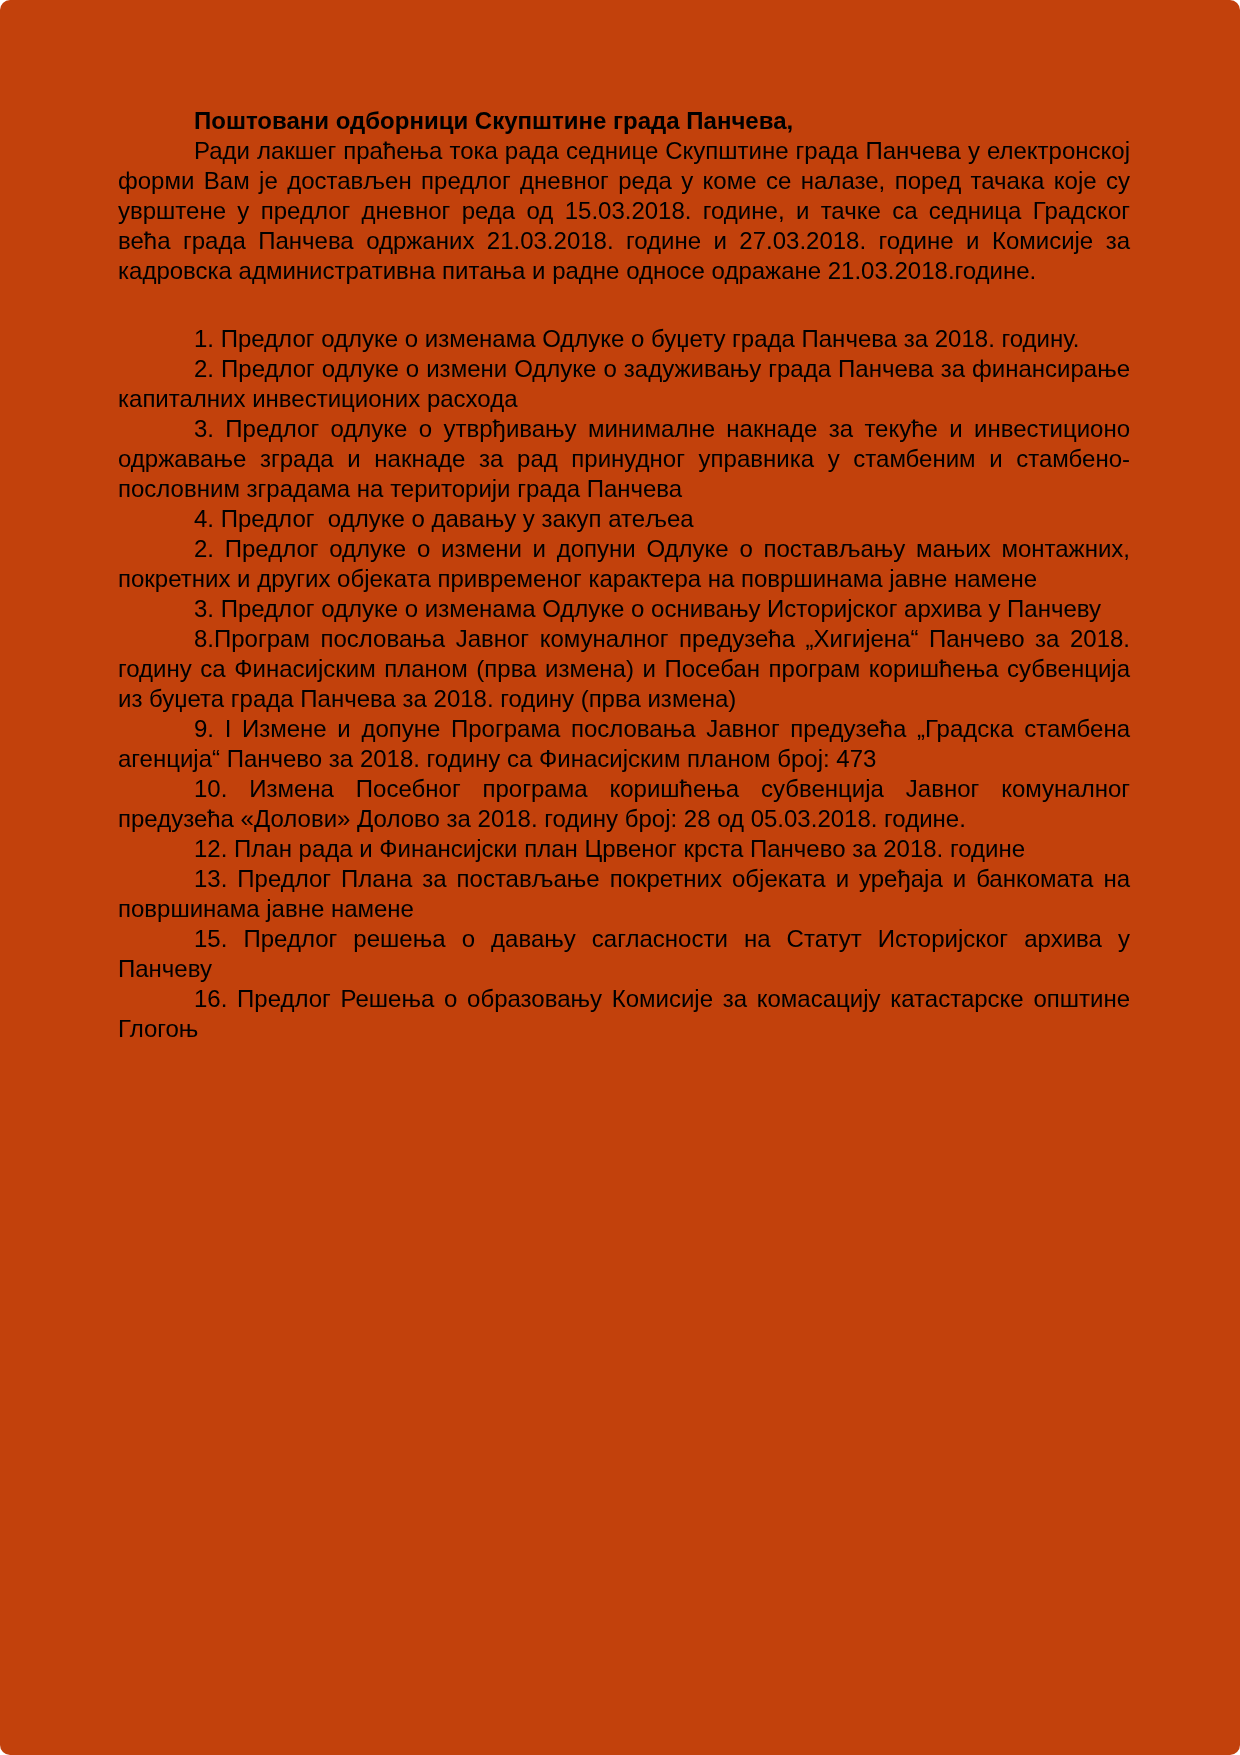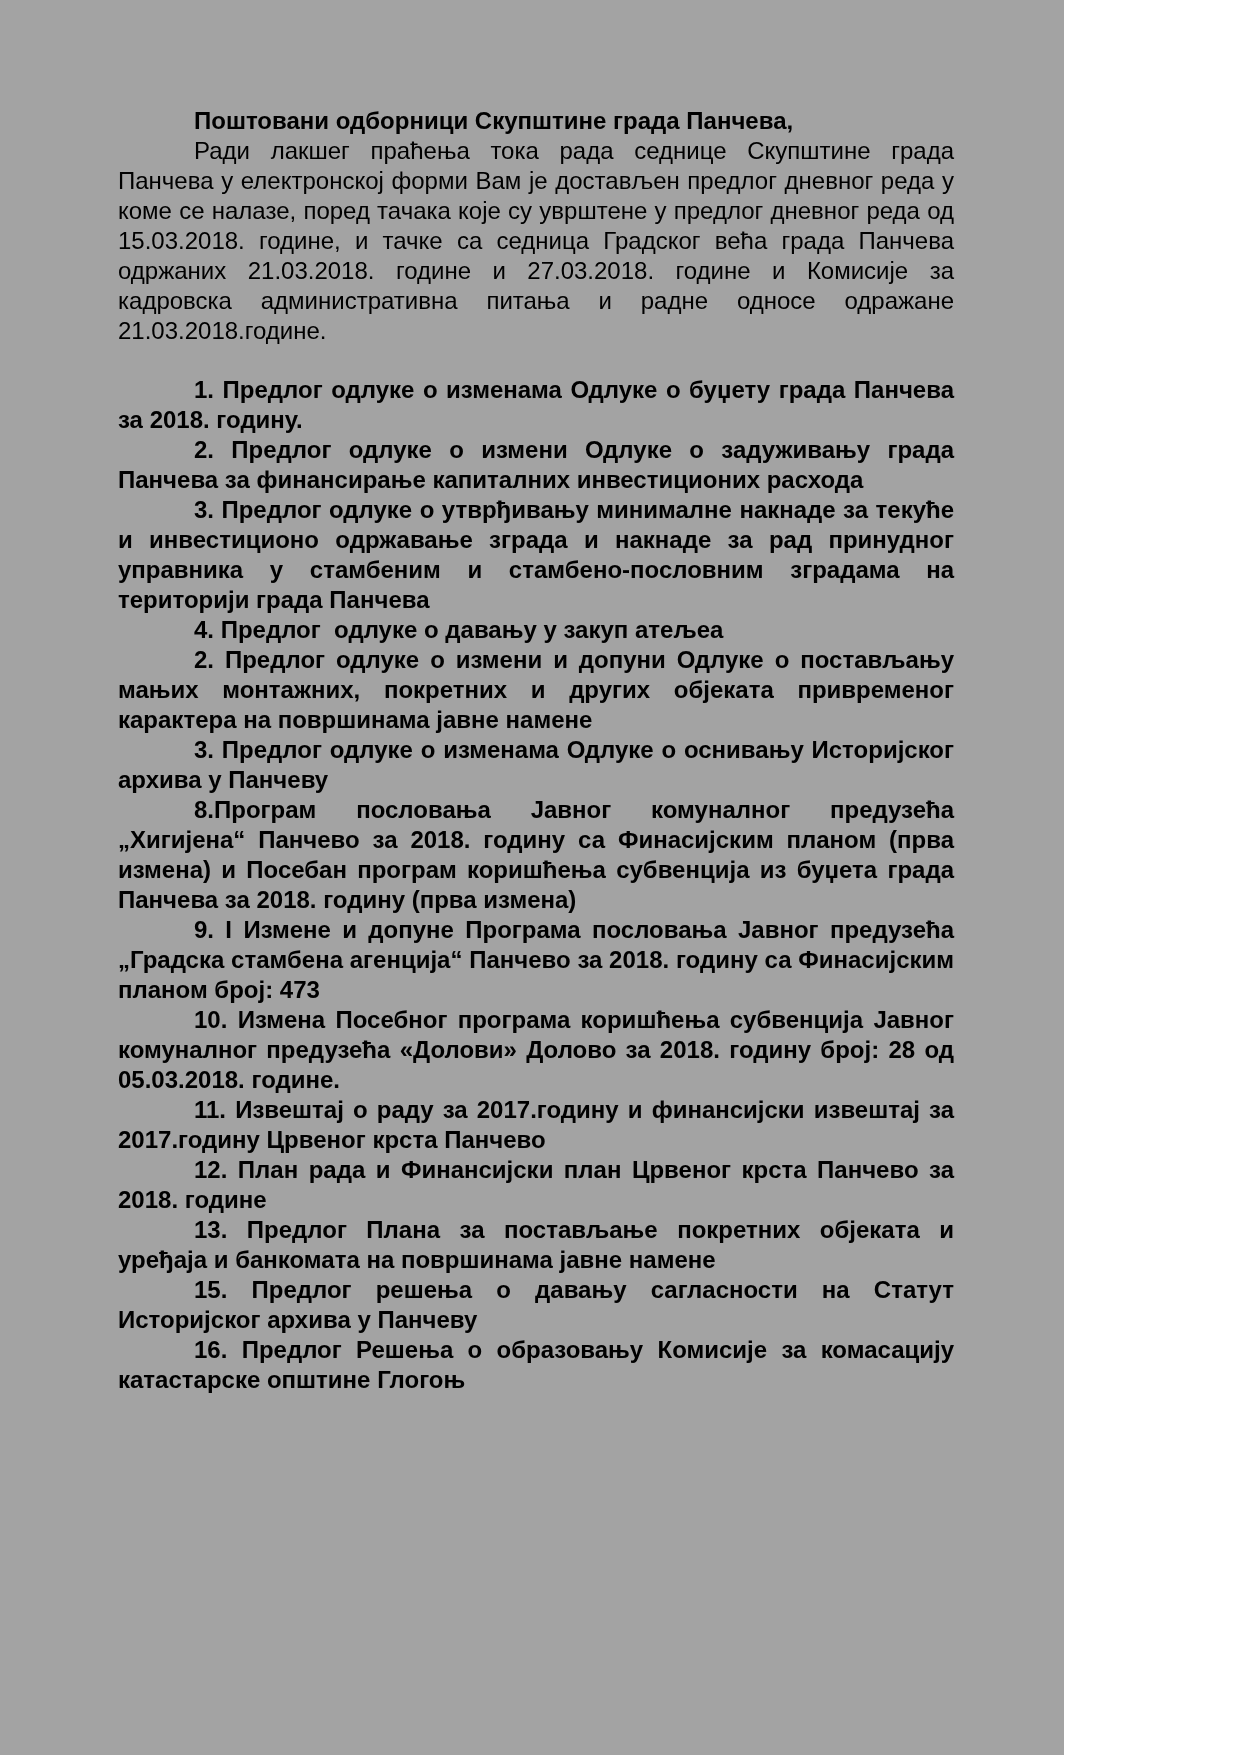--- a/index.html
+++ b/index.html
@@ -8,62 +8,61 @@
     background: #ffffff;
   }
   body {
     width: 1240px;
     height: 1755px;
     color: #000000;
     font-family: "Liberation Sans", sans-serif;
   }
   .page {
     box-sizing: border-box;
-    width: 1064px;
+    width: 1240px;
     height: 1755px;
-    background: #a3a3a3;
+    background: #c2410c;
     padding: 106px 110px 0 118px;
     overflow: hidden;
+    border-radius: 10px;
   }
   .para {
     margin: 0;
     font-size: 24px;
     line-height: 30px;
     text-indent: 76px;
     text-align: justify;
     text-align-last: left;
     white-space: pre-wrap;
     word-break: normal;
   }
   .salutation {
     font-weight: bold;
     text-align: left;
   }
   .agenda {
-    margin-top: 29px;
-    font-weight: bold;
+    margin-top: 38px;
   }
 </style>
 </head>
 <body>
 
 <div class="page">
   <p class="para salutation">Поштовани одборници Скупштине града Панчева,</p>
 
   <p class="para">Ради лакшег праћења тока рада седнице Скупштине града Панчева у електронској форми Вам је достављен предлог дневног реда у коме се налазе, поред тачака које су уврштене у предлог дневног реда од 15.03.2018. године, и тачке са седница Градског већа града Панчева одржаних 21.03.2018. године и 27.03.2018. године и Комисије за кадровска административна питања и радне односе одражане 21.03.2018.године.</p>
 
   <div class="agenda">
     <p class="para">1. Предлог одлуке о изменама Одлуке о буџету града Панчева за 2018. годину.</p>
     <p class="para">2. Предлог одлуке о измени Одлуке о задуживању града Панчева за финансирање капиталних инвестиционих расхода</p>
     <p class="para">3. Предлог одлуке о утврђивању минималне накнаде за текуће и инвестиционо одржавање зграда и накнаде за рад принудног управника у стамбеним и стамбено-пословним зградама на територији града Панчева</p>
     <p class="para">4. Предлог  одлуке о давању у закуп атељеа</p>
     <p class="para">2. Предлог одлуке о измени и допуни Одлуке о постављању мањих монтажних, покретних и других објеката привременог карактера на површинама јавне намене</p>
     <p class="para">3. Предлог одлуке о изменама Одлуке о оснивању Историјског архива у Панчеву</p>
     <p class="para">8.Програм пословања Јавног комуналног предузећа „Хигијена“ Панчево за 2018. годину са Финасијским планом (прва измена) и Посебан програм коришћења субвенција из буџета града Панчева за 2018. годину (прва измена)</p>
     <p class="para">9. I Измене и допуне Програма пословања Јавног предузећа „Градска стамбена агенција“ Панчево за 2018. годину са Финасијским планом број: 473</p>
     <p class="para">10. Измена Посебног програма коришћења субвенција Јавног комуналног предузећа «Долови» Долово за 2018. годину број: 28 од 05.03.2018. године.</p>
-    <p class="para">11. Извештај о раду за 2017.годину и финансијски извештај за 2017.годину Црвеног крста Панчево</p>
     <p class="para">12. План рада и Финансијски план Црвеног крста Панчево за 2018. године</p>
     <p class="para">13. Предлог Плана за постављање покретних објеката и уређаја и банкомата на површинама јавне намене</p>
     <p class="para">15. Предлог решења о давању сагласности на Статут Историјског архива у Панчеву</p>
     <p class="para">16. Предлог Решења о образовању Комисије за комасацију катастарске општине Глогоњ</p>
   </div>
 </div>
 
 </body></html>

